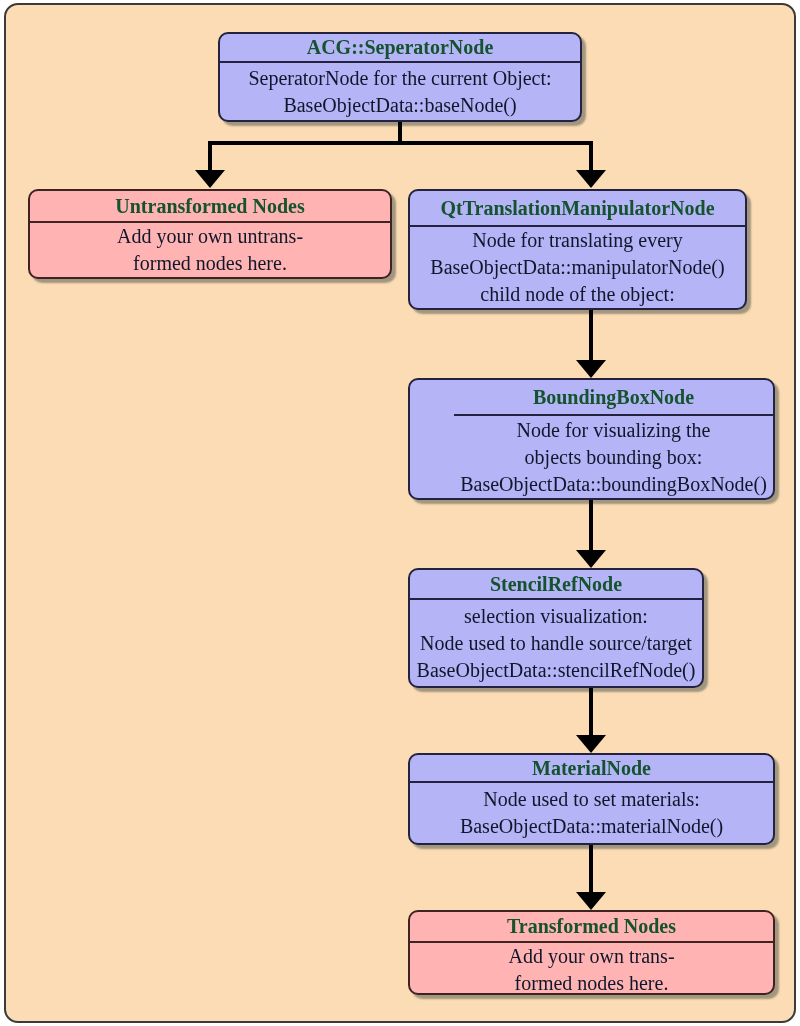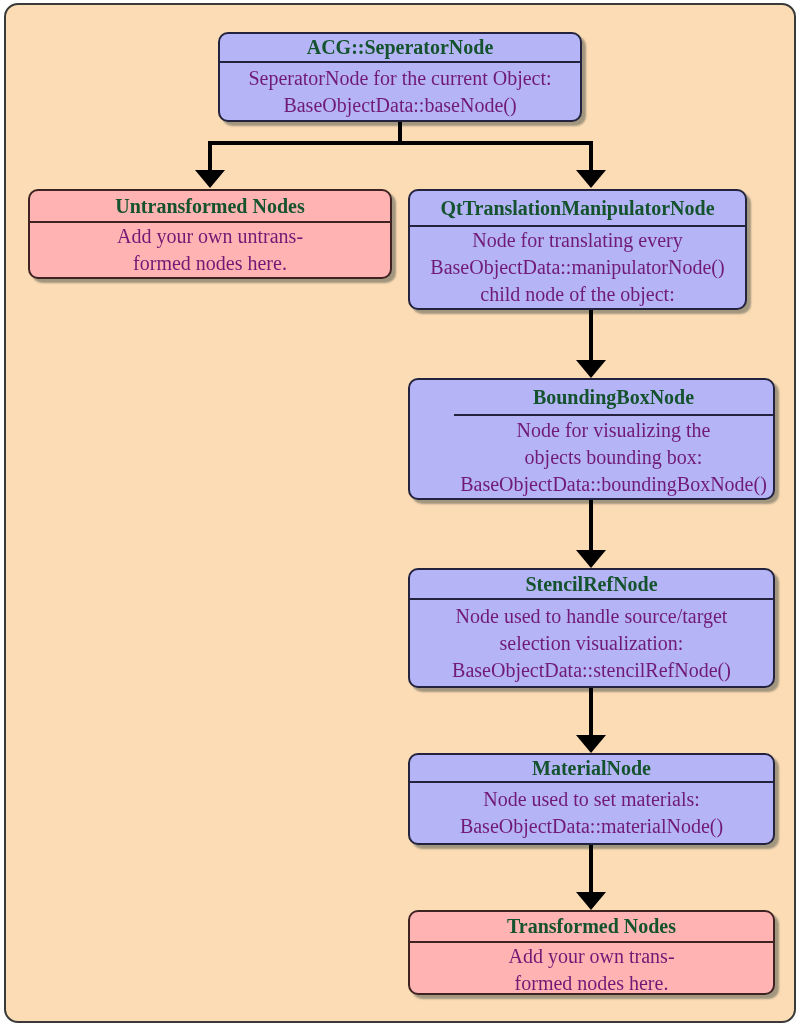--- a/index.html
+++ b/index.html
@@ -53,21 +53,21 @@
   .node.blue .node-title { border-bottom: 2px solid var(--blue-border, #23233f); }
   .node.pink .node-title { border-bottom: 2px solid var(--pink-border, #3f2323); }
   .node-body {
     flex: 1 1 auto;
     display: flex;
     flex-direction: column;
     align-items: center;
     justify-content: center;
     font-size: 20px;
     line-height: 27px;
-    color: #701a75;
+    color: #0f172a;
     text-align: center;
   }
   .edge-line {
     position: absolute;
     background: var(--arrow, #000);
   }
   .arrowhead {
     position: absolute;
     width: 0;
     height: 0;
@@ -122,25 +122,25 @@
     <div class="node-body">
       <div>Node for visualizing the</div>
       <div>objects bounding box:</div>
       <div>BaseObjectData::boundingBoxNode()</div>
     </div>
   </div>
 
   <div class="edge-line" style="left:589px; top:500px; width:4px; height:50px;"></div>
   <div class="arrowhead" style="left:576px; top:550px;"></div>
 
-  <div class="node blue" style="left:408px; top:568px; width:367px; height:120px;">
+  <div class="node blue" style="left:408px; top:568px; width:296px; height:120px;">
     <div class="node-title" style="height:28px;">StencilRefNode</div>
     <div class="node-body">
+      <div>selection visualization:</div>
       <div>Node used to handle source/target</div>
-      <div>selection visualization:</div>
       <div>BaseObjectData::stencilRefNode()</div>
     </div>
   </div>
 
   <div class="edge-line" style="left:589px; top:688px; width:4px; height:47px;"></div>
   <div class="arrowhead" style="left:576px; top:735px;"></div>
 
   <div class="node blue" style="left:408px; top:753px; width:367px; height:92px;">
     <div class="node-title" style="height:26px;">MaterialNode</div>
     <div class="node-body">

